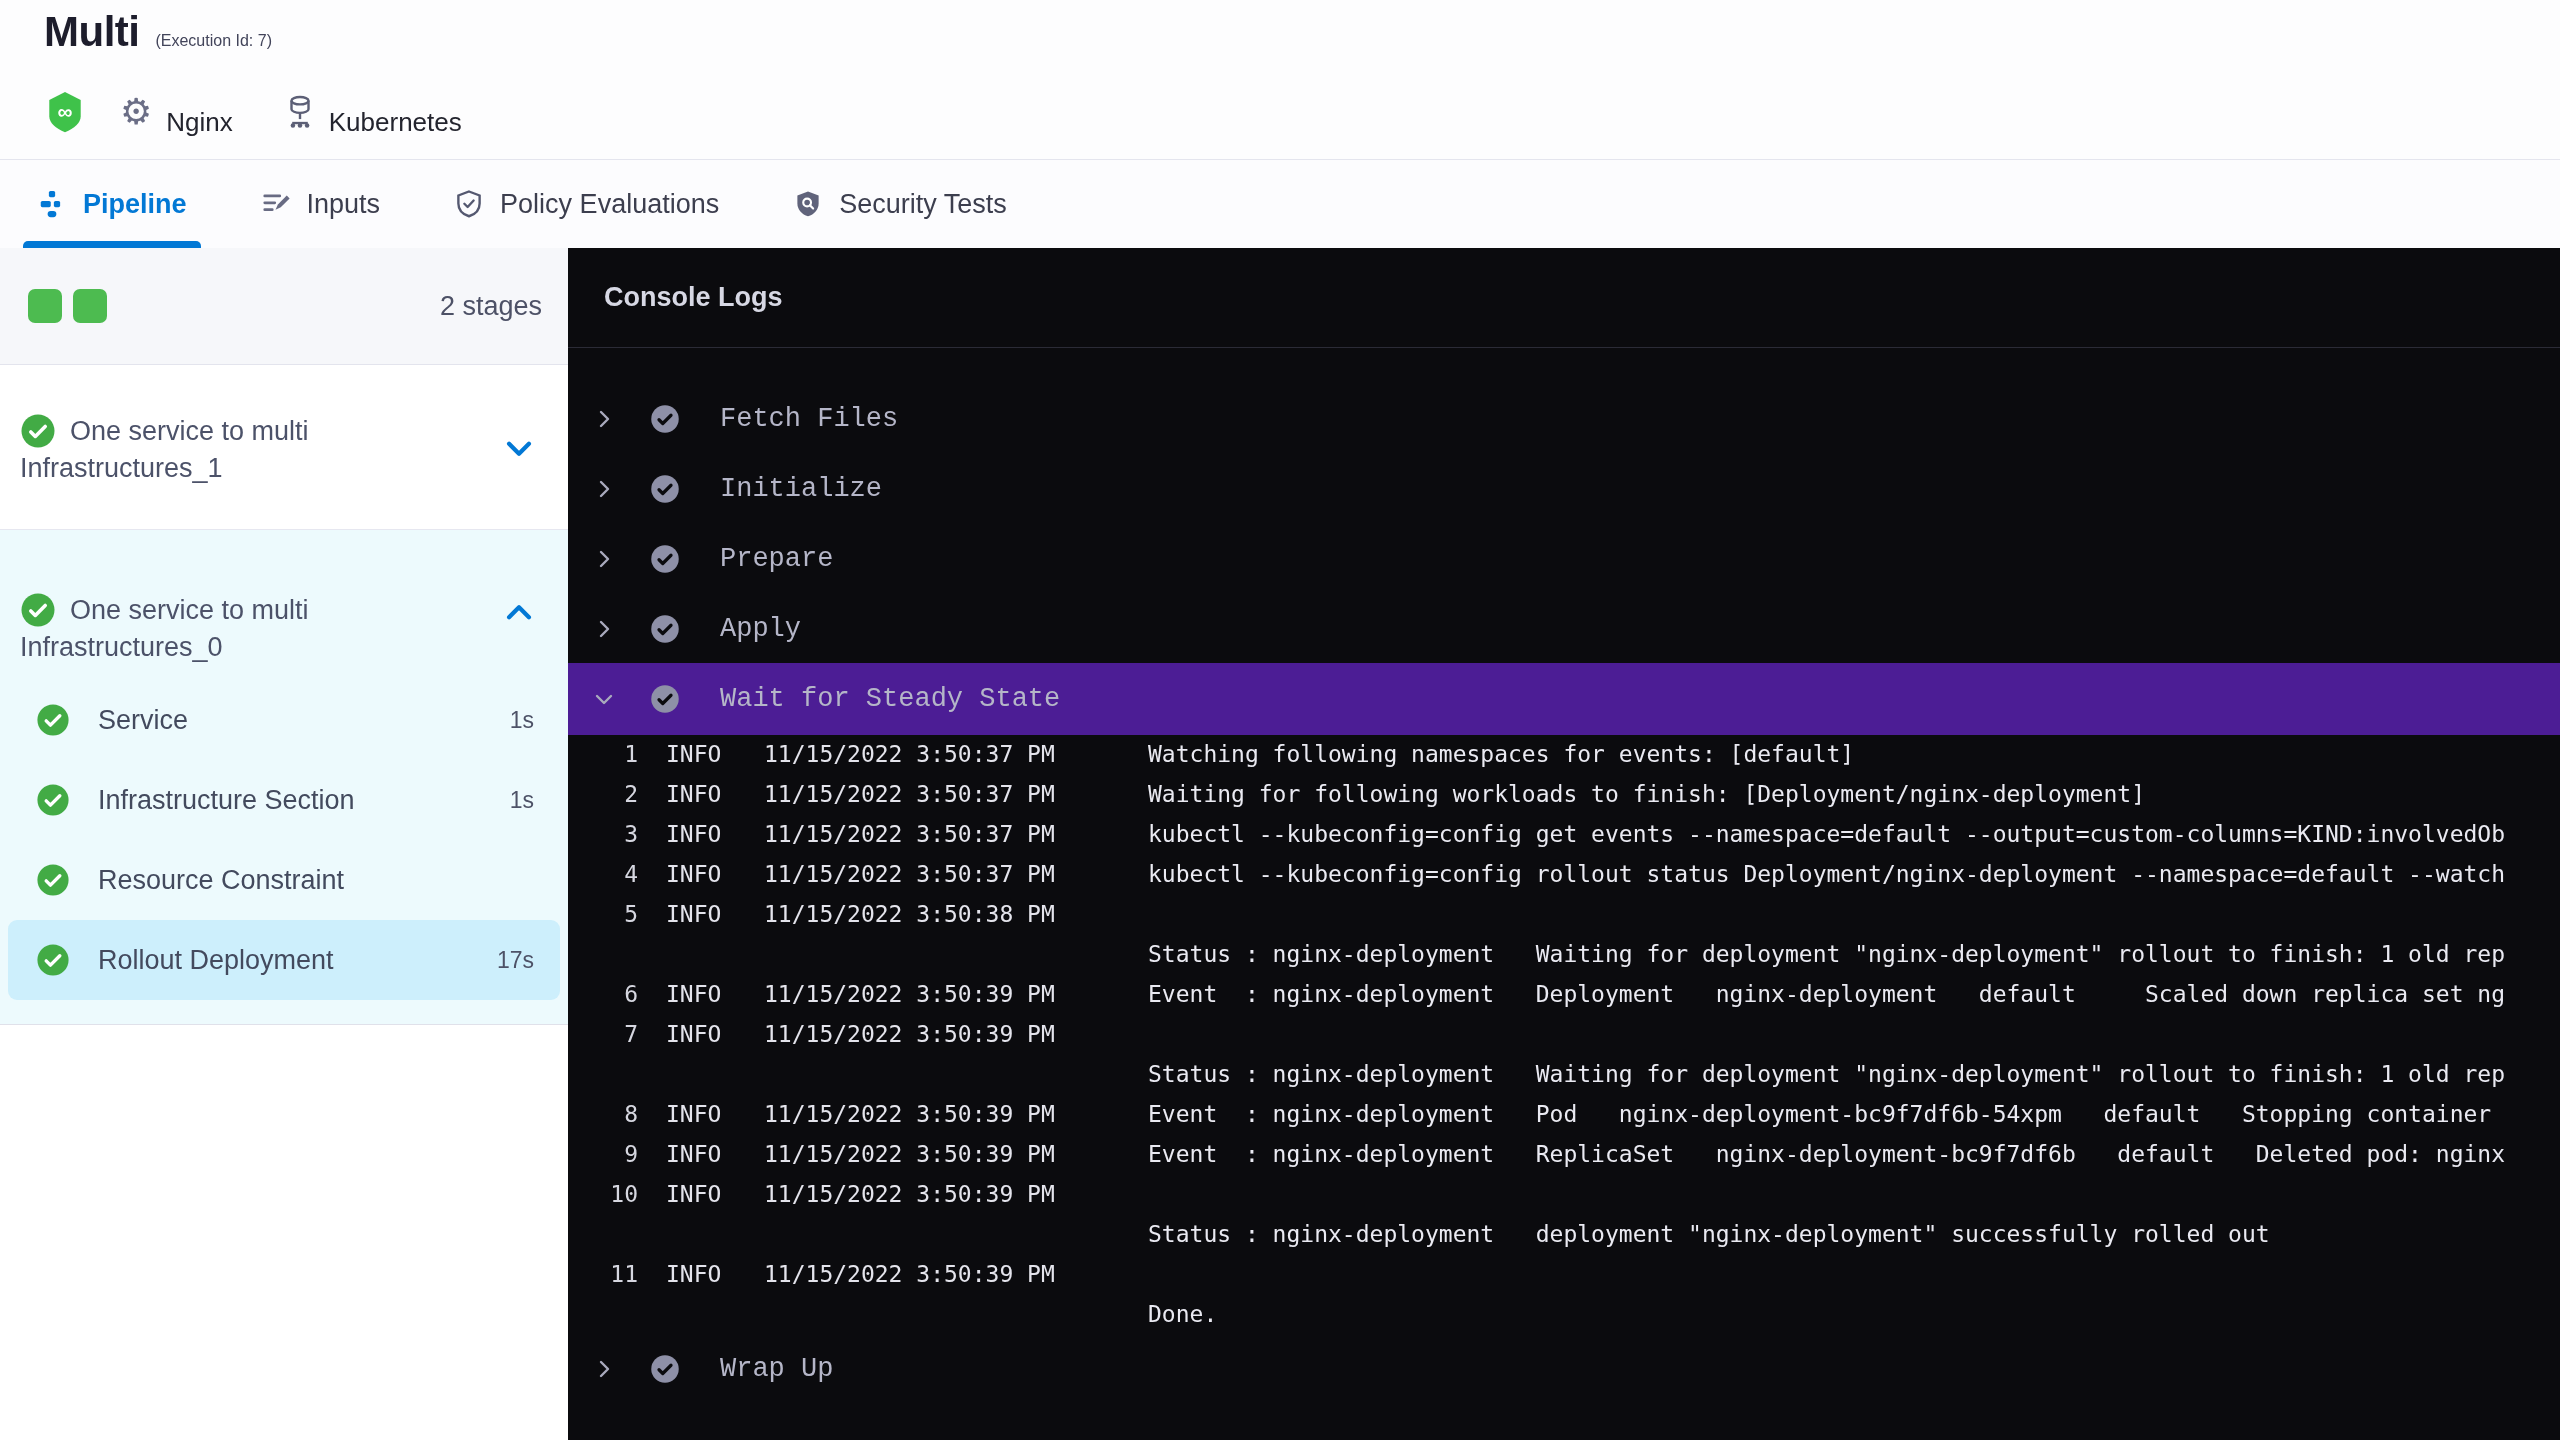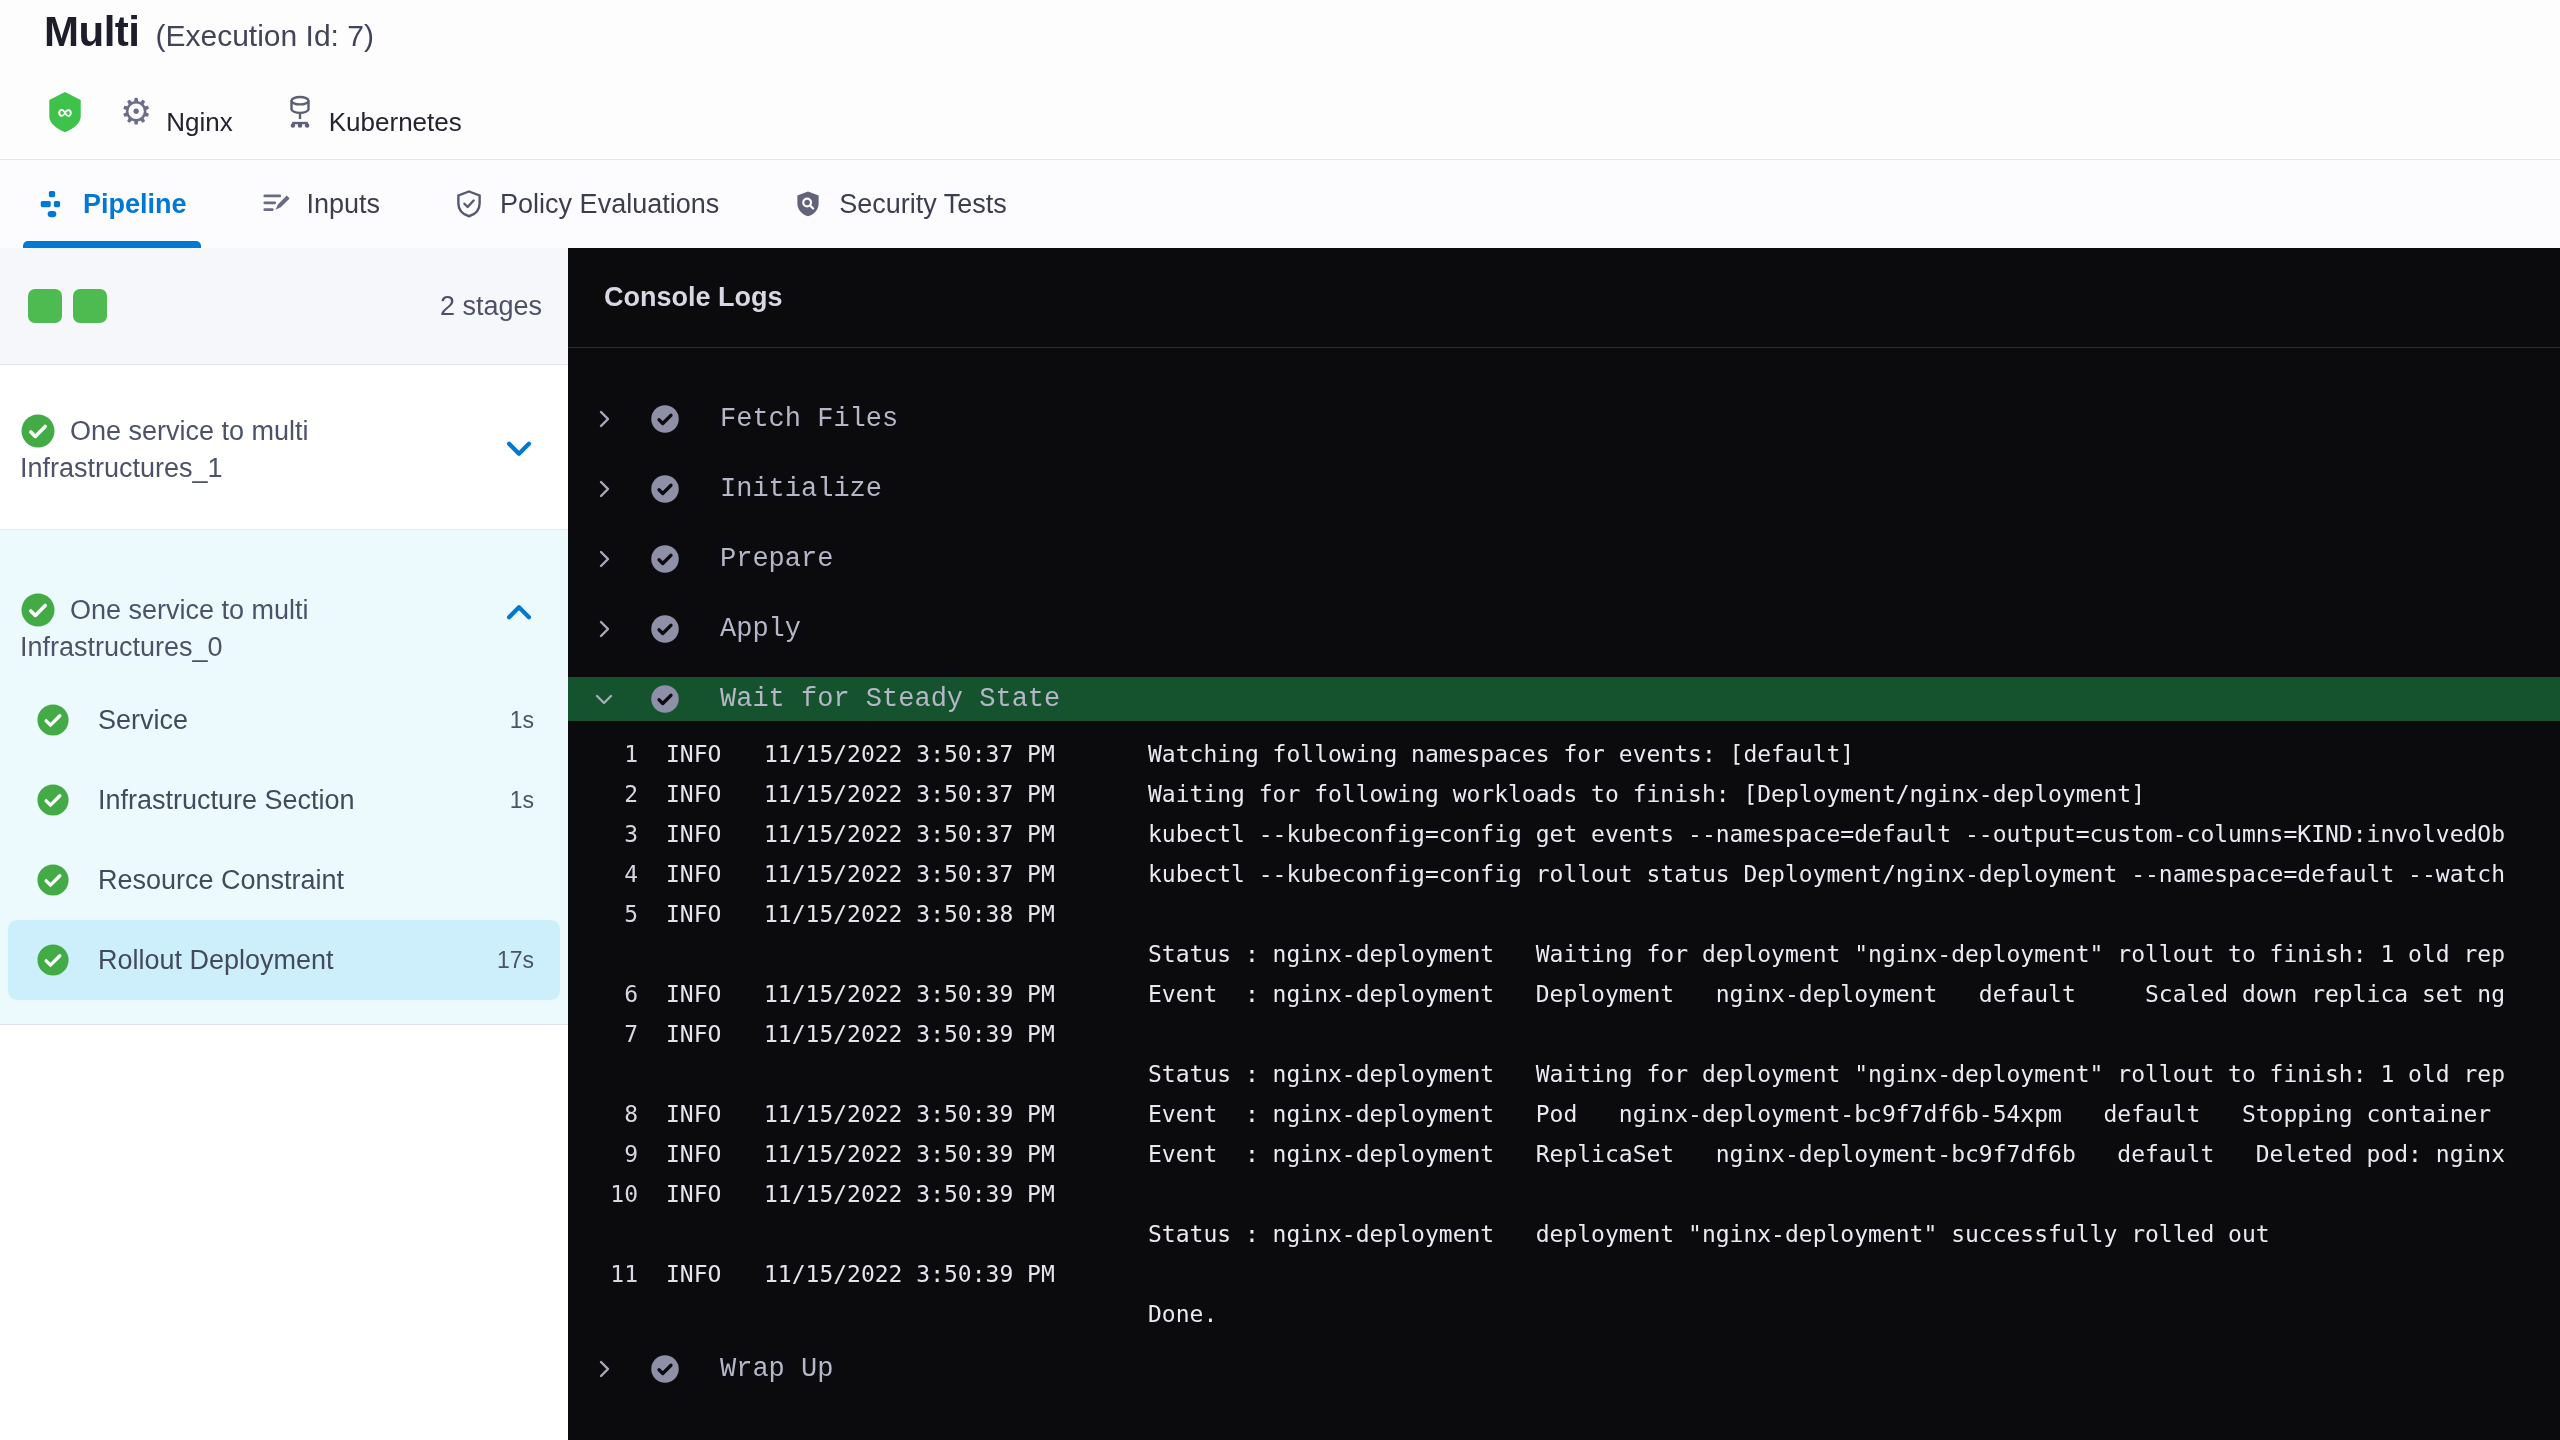--- a/index.html
+++ b/index.html
@@ -3,21 +3,21 @@
 <meta charset="utf-8">
 <style>
   * { margin:0; padding:0; box-sizing:border-box; }
   html,body { width:2560px; height:1440px; overflow:hidden; background:#fdfdff;
               font-family:"Liberation Sans", sans-serif; }
 
   
   .header { height:160px; position:relative; background:#fdfdfe; border-bottom:1px solid #e4e5ee; }
   .title-row { position:absolute; left:44px; top:8px; display:flex; align-items:baseline; gap:16px; }
   .page-title { font-size:42px; font-weight:700; color:#1d1d2c; letter-spacing:-0.5px; }
-  .exec-id { font-size:30px; color:#42445a; }
+  .exec-id { font-size:16px; color:#42445a; }
   .svc-row { position:absolute; left:42px; top:86px; display:flex; align-items:center; }
   .svc-row .txt { font-size:26px; color:#23242e;margin-top:21px; }
   .harness-ic { margin-right:32px; line-height:0; }
   .gear-ic { font-size:36px; color:#6b6e86; margin-right:14px; line-height:1; }
   .k8s-ic { margin-left:52px; margin-right:14px; line-height:0; }
 
   
   .tabs { height:88px; display:flex; align-items:center; padding-left:37px; gap:74px;
           background:#fcfcfe; }
   .tab { display:flex; align-items:center; gap:16px; font-size:27px; color:#3c3e4e;
@@ -53,21 +53,21 @@
   
   .console { flex:1; background:#0b0b0e; overflow:hidden; display:flex; flex-direction:column; }
   .c-head { height:100px; flex:none; border-bottom:1px solid #2b2b36; display:flex;
             align-items:center; padding-left:36px; font-size:27px; font-weight:700; color:#d7d8e4; }
   .c-body { padding-top:36px; }
   .step-row { height:70px; display:flex; align-items:center; padding-left:24px; cursor:pointer; }
   .step-row .chv { line-height:0; margin-right:34px; }
   .step-row .icn { line-height:0; margin-right:40px; }
   .step-label { font-family:"Liberation Mono", monospace; font-size:27px; color:#b5b6c8; }
   .exp-wrap { height:70px; display:flex; align-items:center; }
-  .step-row.expanded { height:44px; width:100%; background:#14532d; }
+  .step-row.expanded { height:72px; width:100%; background:#4c1d95; }
 
   .log-line { height:40px; display:flex; align-items:center; padding-left:14px;
               font-family:"DejaVu Sans Mono", monospace; font-size:23px; white-space:pre;
               overflow:hidden; }
   .log-line .ln { width:56px; text-align:right; flex:none; color:#d6d7e0; }
   .log-line .lv { width:58px; margin-left:28px; flex:none; color:#e4e4ec; }
   .log-line .tm { width:300px; margin-left:40px; flex:none; color:#e4e4ec; }
   .log-line .ms { margin-left:84px; flex:none; color:#eaeaf2; }
 </style>
 </head>

